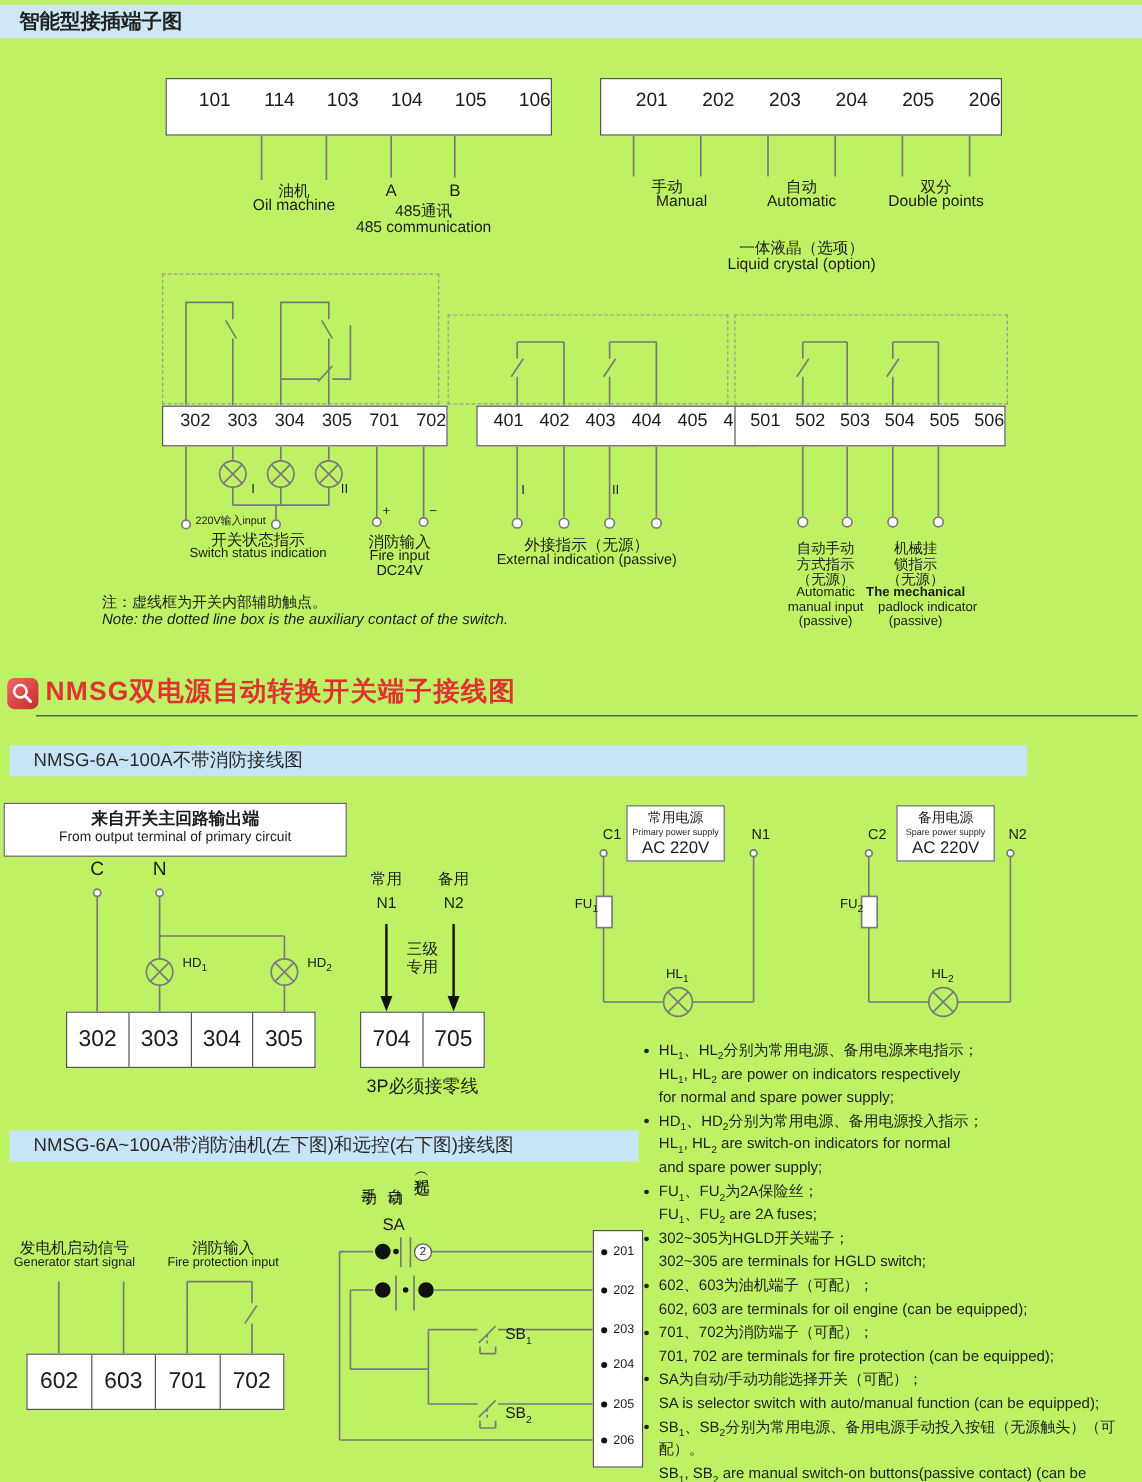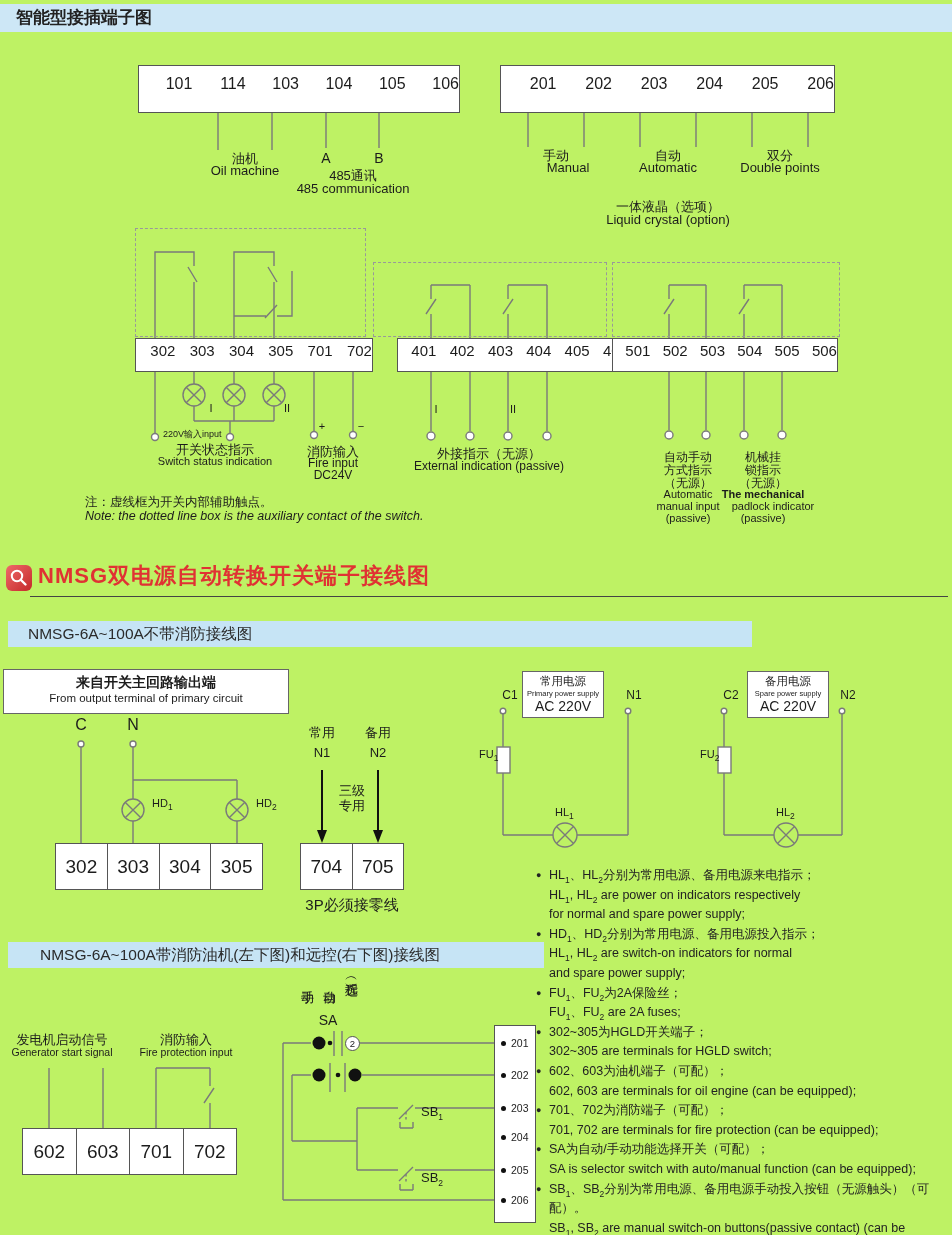--- a/index.html
+++ b/index.html
@@ -226,21 +226,21 @@
 
   <div class="redicon">
     <svg width="26" height="26" viewBox="0 0 26 26">
         <circle cx="11" cy="11" r="5.2" stroke="#fff" stroke-width="2" fill="none"></circle>
         <path d="M15,15L19.5,19.5" stroke="#fff" stroke-width="2.4" stroke-linecap="round"></path>
       </svg>
   </div>
   <div class="redtitle">NMSG双电源自动转换开关端子接线图</div>
   <div class="underline"></div>
 
-  <div class="bluebar" style="left:8px;top:621px;width:744px;height:26px;">
+  <div class="bluebar" style="left:8px;top:621px;width:848px;height:26px;">
     <span>NMSG-6A~100A不带消防接线图</span>
   </div>
 
   <div class="pbox" style="left:3px;top:669px;width:286px;height:45px;">
     <div style="font-size:14px;font-weight:600;margin-top:4px;">来自开关主回路输出端</div>
     <div style="font-size:11.5px;">From output terminal of primary circuit</div>
   </div>
   <div class="ctr" style="left:81px;top:716px;font-size:16px;">C</div>
   <div class="ctr" style="left:133px;top:716px;font-size:16px;">N</div>
   <div class="abs" style="left:152px;top:797px;font-size:11px;"><span>HD</span><sub>1</sub></div>
@@ -351,21 +351,21 @@
         <span class="bdot">●</span>
         <span><span>SB</span><sub>1</sub><span>、SB</span><sub>2</sub><span>分别为常用电源、备用电源手动投入按钮（无源触头）（可配）。</span></span>
       </div>
     <div class="nline">
         <span class="bdot"></span>
         <span><span>SB</span><sub>1</sub><span>, SB</span><sub>2</sub><span> are manual switch-on buttons(passive contact) (can be equipped)</span></span>
       </div>
 
   </div>
 
-  <div class="bluebar" style="left:8px;top:942px;width:524px;height:26px;padding-left:12px;">
+  <div class="bluebar" style="left:8px;top:942px;width:524px;height:26px;">
     <span>NMSG-6A~100A带消防油机(左下图)和远控(右下图)接线图</span>
   </div>
 
   <div class="ctr" style="left:62px;top:1031px;font-size:13px;">发电机启动信号</div>
   <div class="ctr" style="left:62px;top:1046px;font-size:10.5px;">Generator start signal</div>
   <div class="ctr" style="left:186px;top:1031px;font-size:13px;">消防输入</div>
   <div class="ctr" style="left:186px;top:1046px;font-size:10.5px;">Fire protection input</div>
   <div class="tcells" style="left:22px;top:1128px;width:215px;height:47px;">
     <div class="c">602</div>
     <div class="c">603</div>

